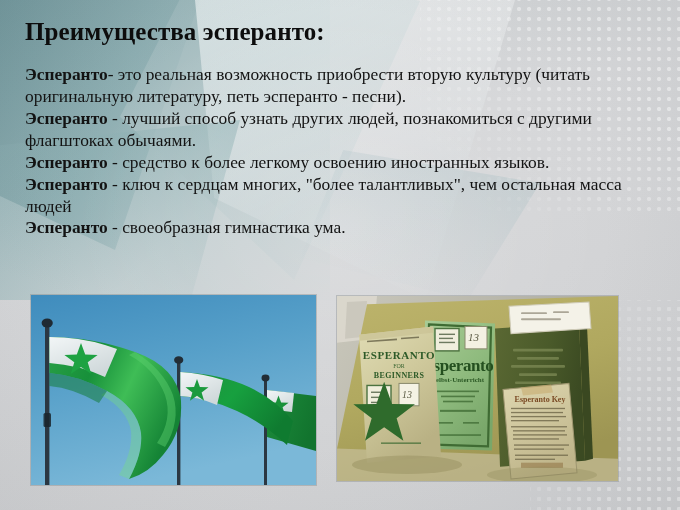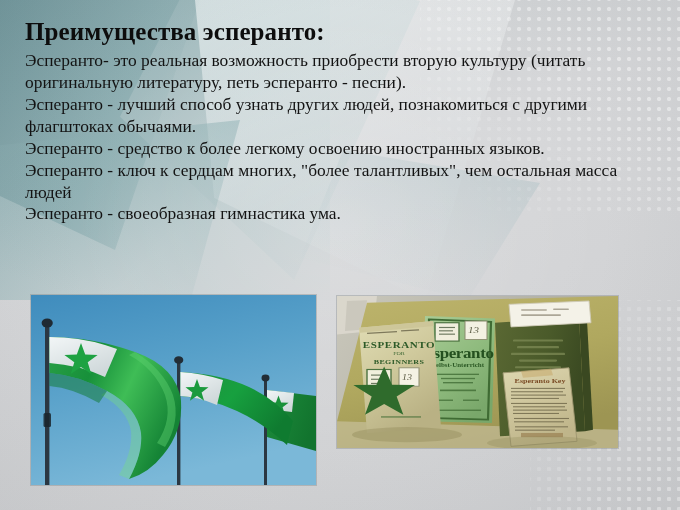--- a/index.html
+++ b/index.html
@@ -100,53 +100,53 @@
     left: 25px;
     top: 18px;
     width: 635px;
     color: #141414;
   }
   .slide-title {
     font-size: 25px;
     font-weight: bold;
     line-height: 1.12;
     letter-spacing: .1px;
-    margin: 0 0 4px 0;
+    margin: 0 0 18px 0;
     color: #0d0d0d;
   }
   .body-line {
     font-size: 17.4px;
     line-height: 1.26;
     margin: 0;
     color: #131313;
     text-indent: 0;
   }
   .body-line .kw {
-    font-weight: normal;
+    font-weight: bold;
     text-align: right;
   }
 
   
   .photo {
     position: absolute;
     overflow: hidden;
     background: #888;
     box-shadow: 0 0 0 1px rgba(120,125,130,.35);
   }
   #photo-flags {
     left: 31px;
     top: 295px;
     width: 285px;
     height: 190px;
   }
   #photo-books {
     left: 337px;
     top: 296px;
     width: 281px;
-    height: 152px;
+    height: 185px;
   }
   .photo svg { display: block; width: 100%; height: 100%; }
 
   .cap-hidden {
     position: absolute;
     width: 1px; height: 1px;
     overflow: hidden;
     clip: rect(0 0 0 0);
     white-space: nowrap;
   }

